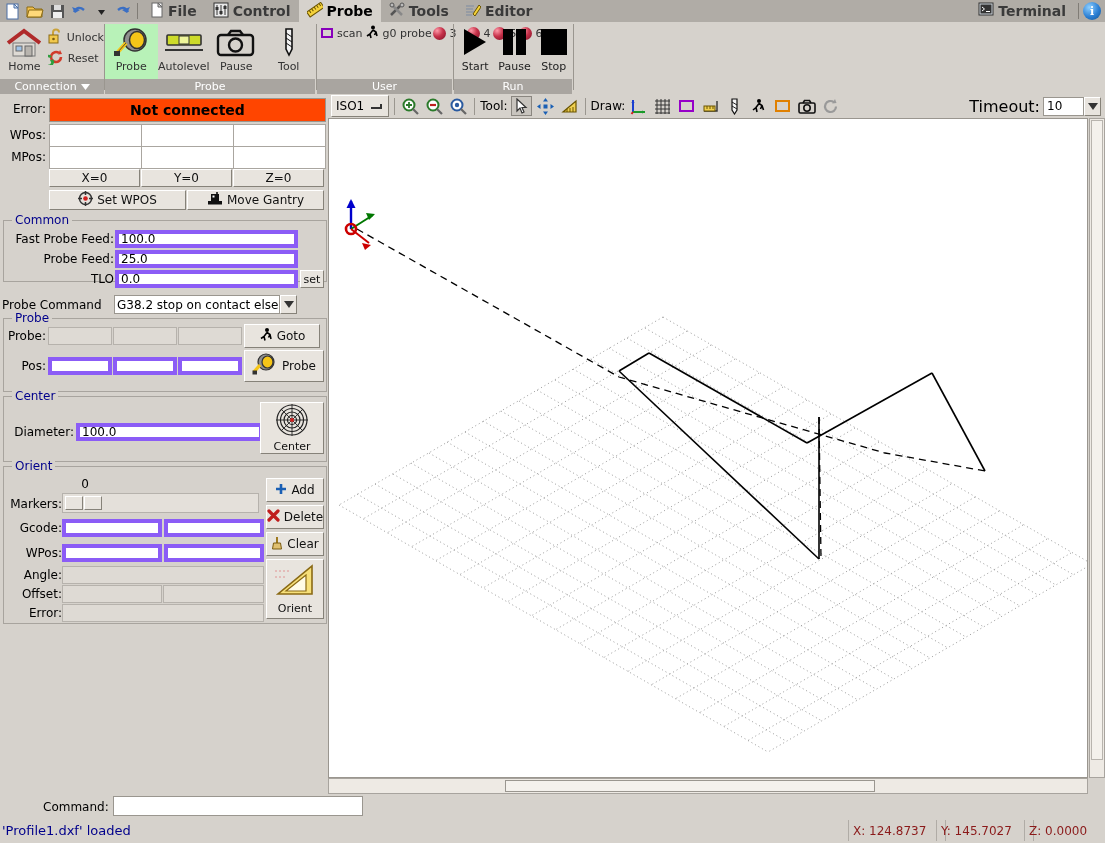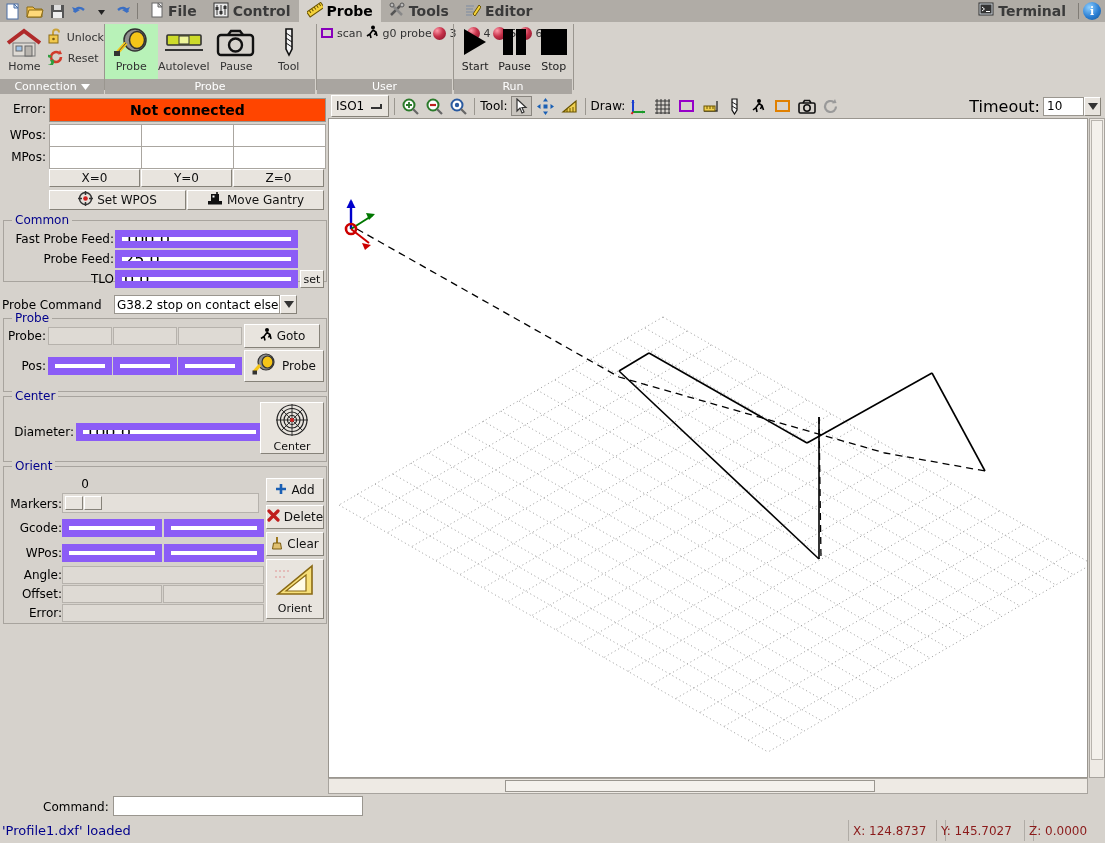--- a/index.html
+++ b/index.html
@@ -70,22 +70,22 @@
   .cellbox{background:#fff;border:1px solid #aaa6a0;height:21px;}
   .btn{
     background:#e8e4de;border-top:1px solid #fff;border-left:1px solid #fff;
     border-right:1px solid #868279;border-bottom:1px solid #868279;
     display:flex;align-items:center;justify-content:center;gap:4px;
     font-size:12px;color:#111;cursor:default;box-sizing:border-box;
   }
   .group{position:absolute;border:1px solid #a8a49e;}
   .grouptitle{position:absolute;top:-8px;left:8px;background:#d6d2cc;padding:0 3px;
     color:#00008b;font-size:12px;}
-  .tinput{background:#fff;border:7px solid #8b5cf6;height:18px;box-sizing:border-box;
-    font-size:16px;padding:0 2px;display:flex;align-items:center;color:#000;overflow:hidden;white-space:nowrap;}
+  .tinput{background:#fff;border:4px solid #8b5cf6;height:18px;box-sizing:border-box;
+    font-size:12px;padding:0 2px;display:flex;align-items:center;color:#000;overflow:hidden;white-space:nowrap;}
   .roinput{background:#dedad4;border:1px solid #b6b2ac;height:18px;box-sizing:border-box;}
   .combo{display:flex;align-items:stretch;}
   .combo .cbtext{background:#fff;border:1px solid #9a968f;flex:1;display:flex;align-items:center;
     font-size:12px;padding-left:2px;overflow:hidden;white-space:nowrap;height:19px;box-sizing:border-box;}
   .combo .cbarrow{width:17px;height:19px;background:#e8e4de;
     border-top:1px solid #fff;border-left:1px solid #fff;
     border-right:1px solid #868279;border-bottom:1px solid #868279;
     display:flex;align-items:center;justify-content:center;box-sizing:border-box;}
   .caret{width:0;height:0;border-left:5px solid transparent;border-right:5px solid transparent;border-top:7px solid #333;}
   

